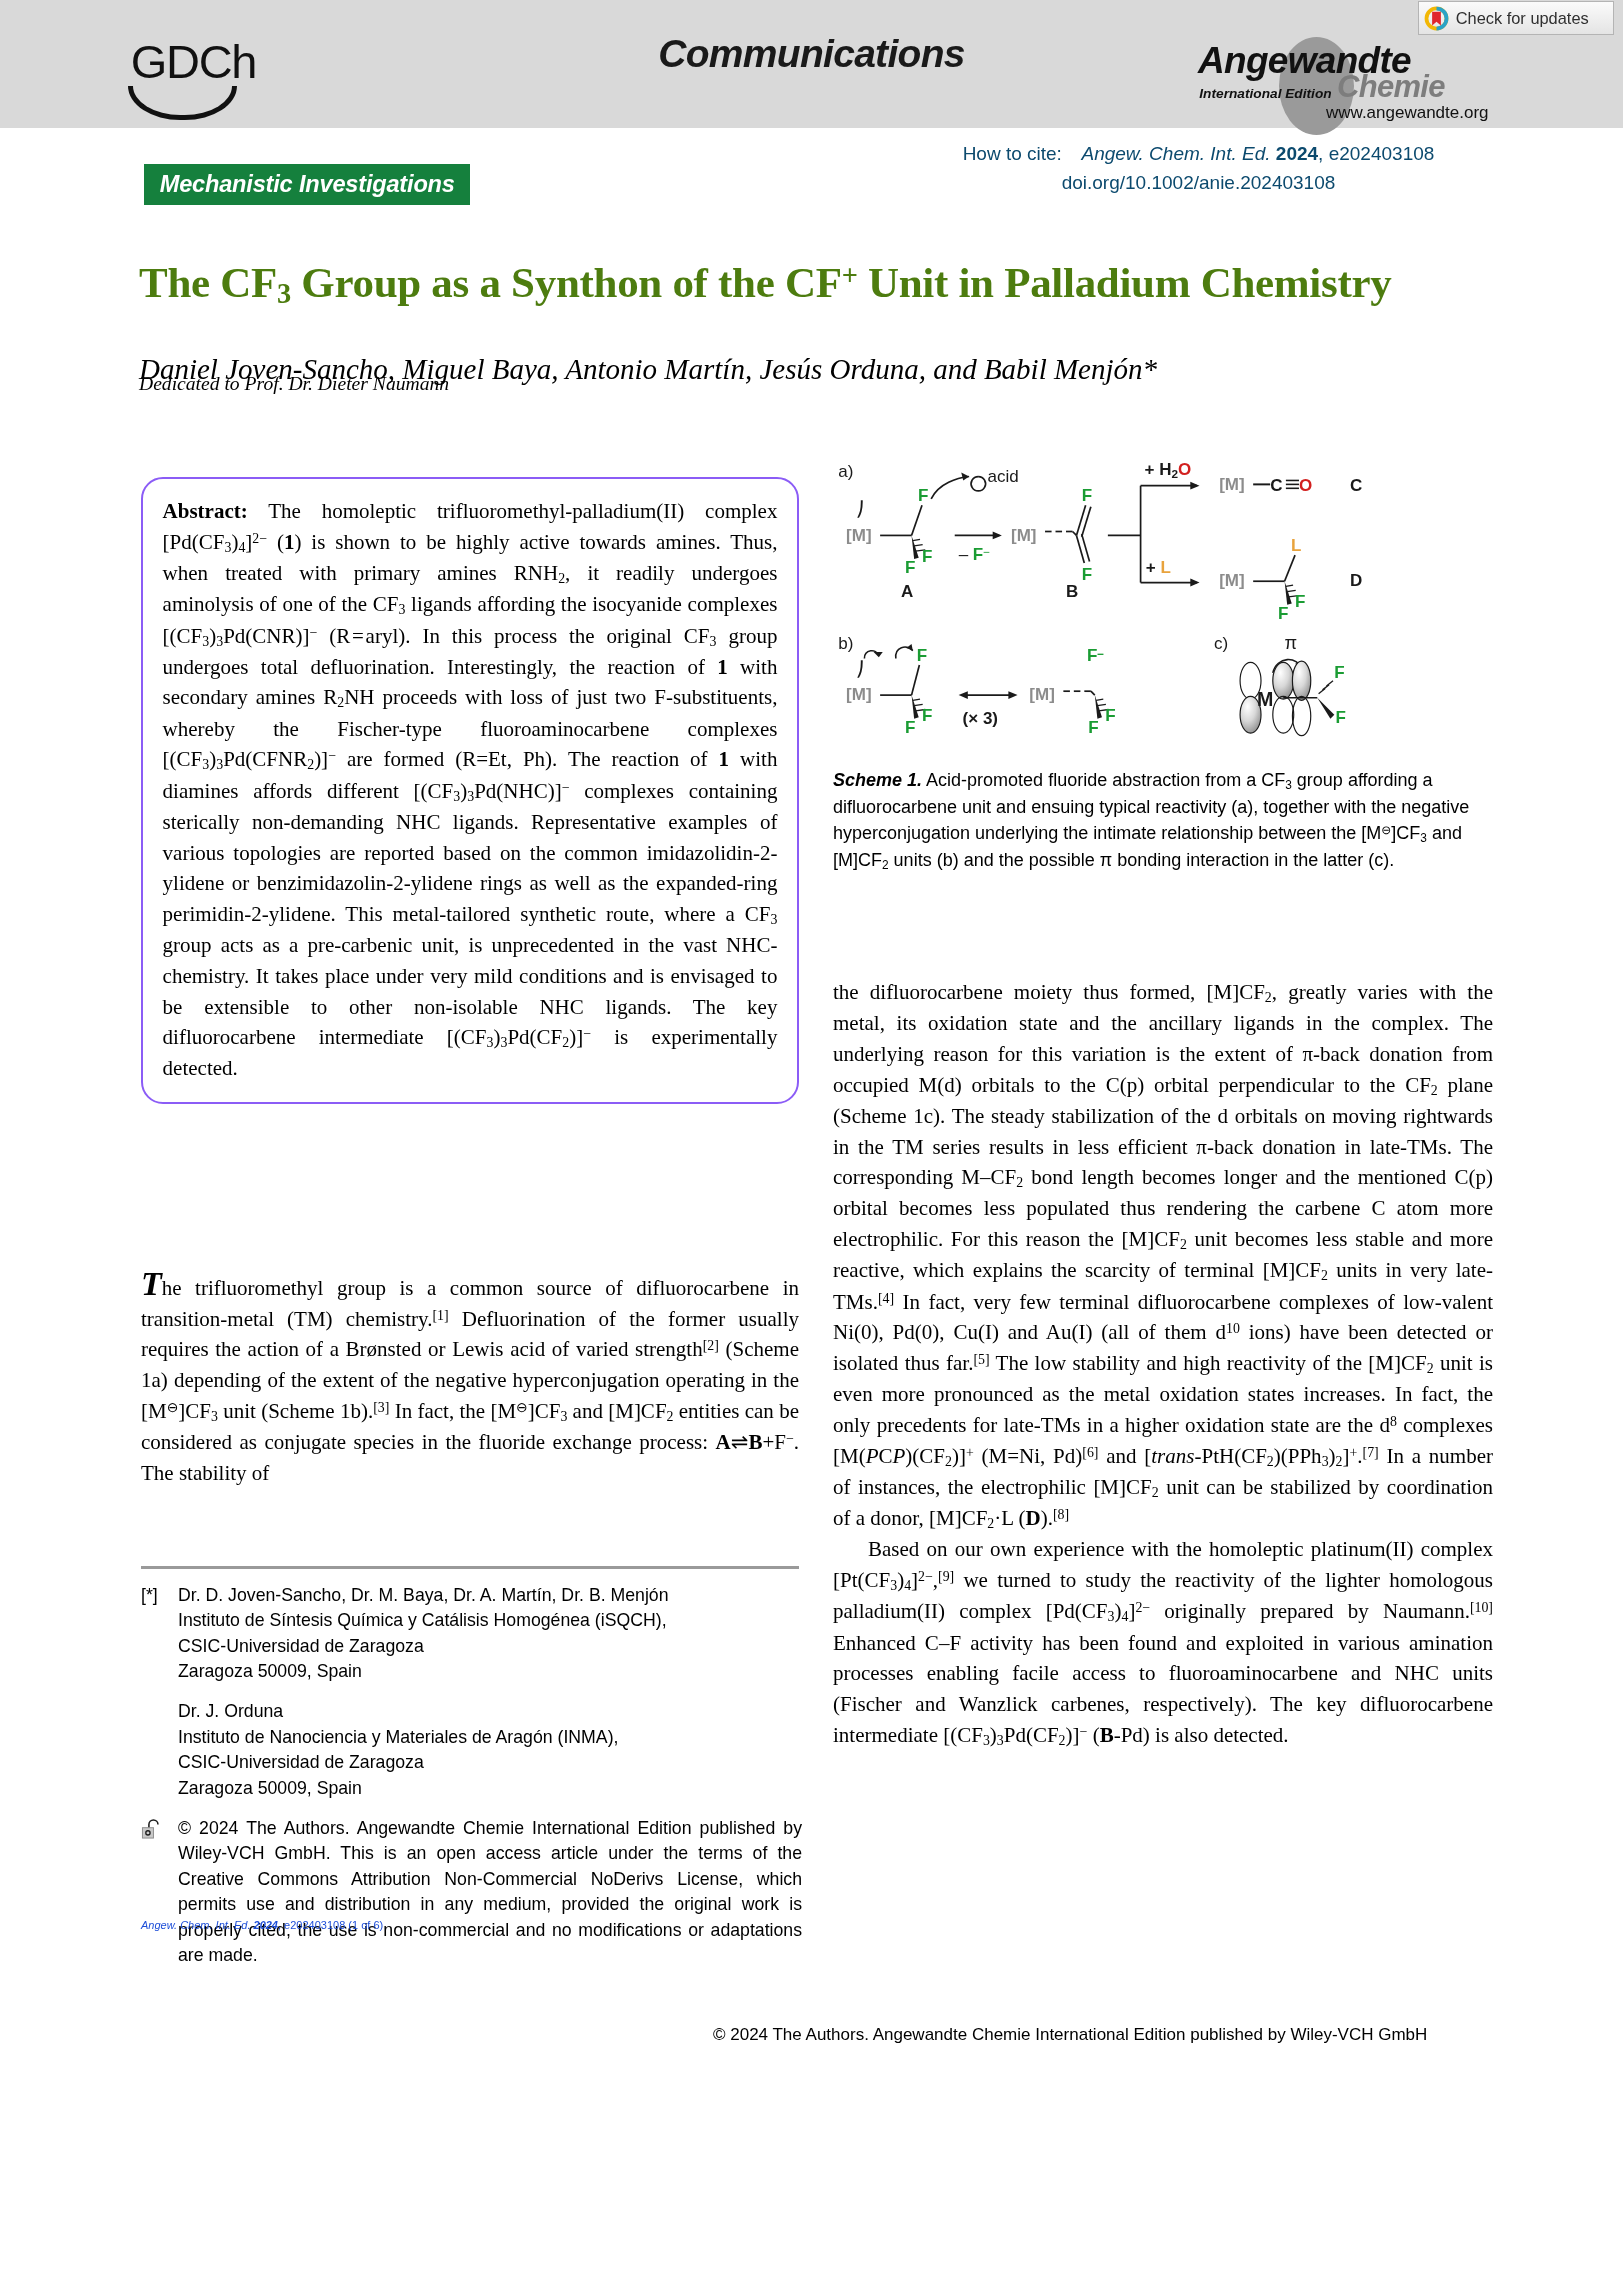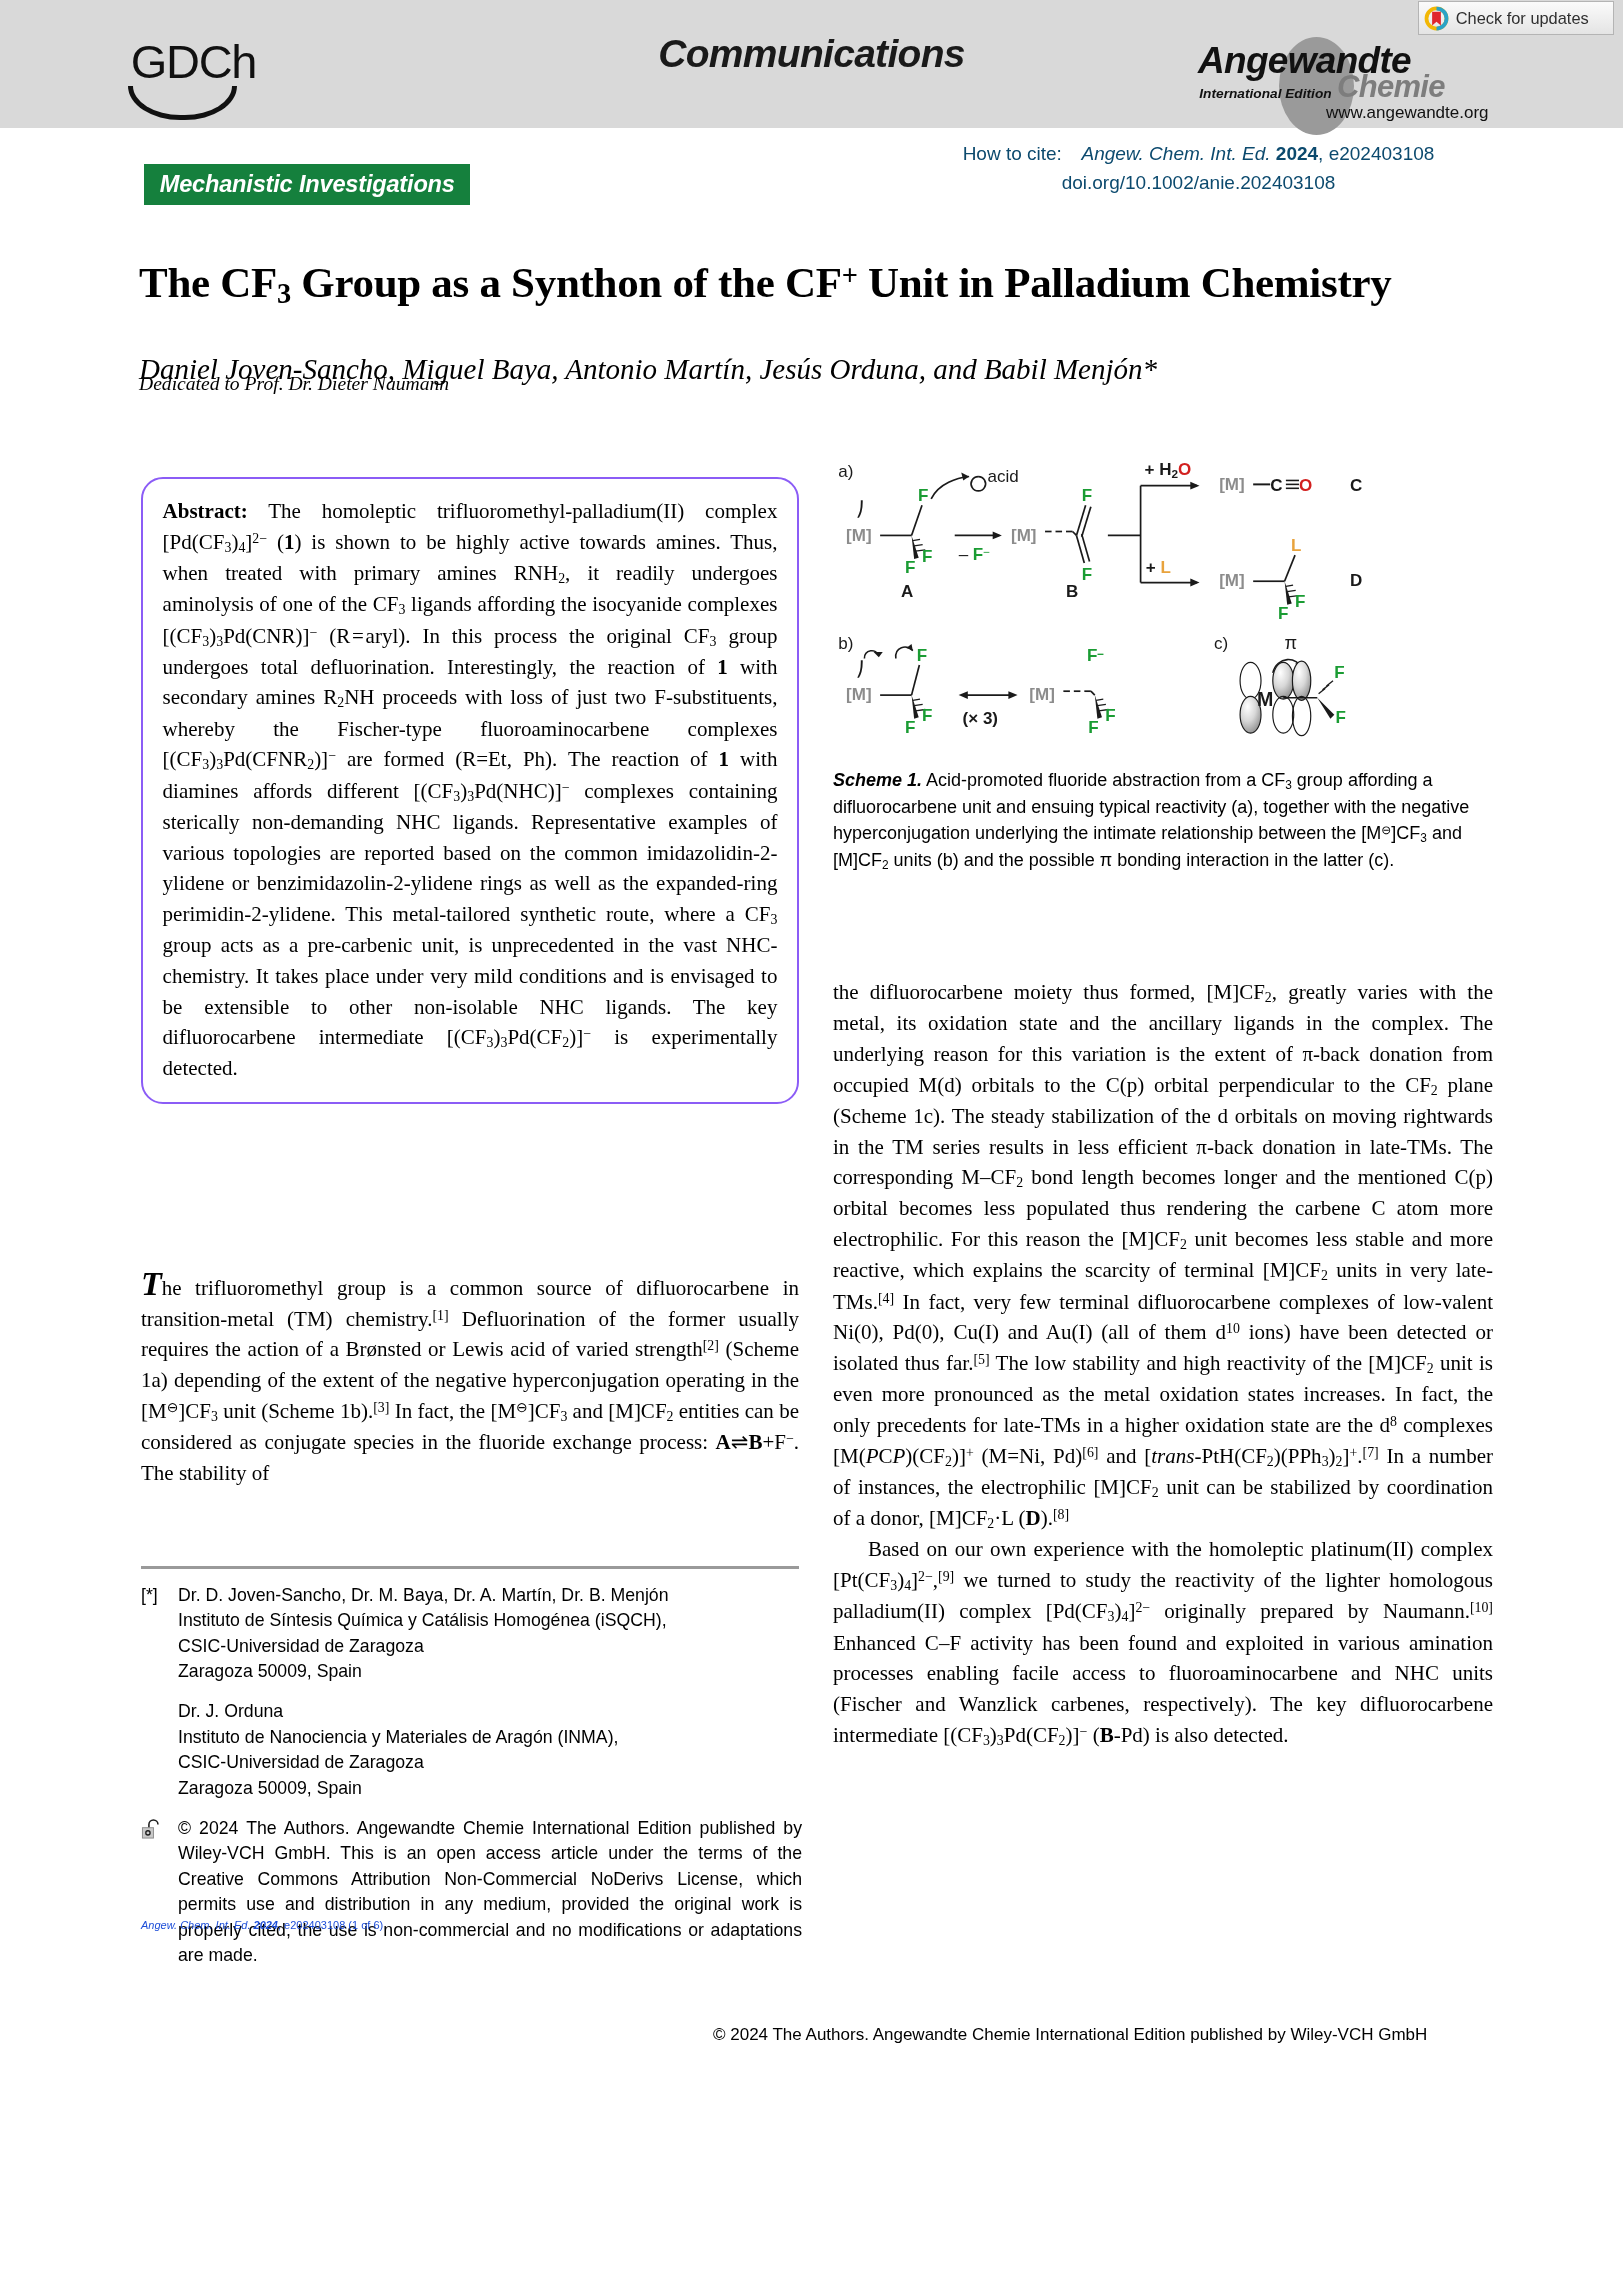--- a/index.html
+++ b/index.html
@@ -156,21 +156,21 @@
 
   
   .paper-title {
     position: absolute;
     left: 139px; top: 230px;
     width: 1355px;
     font-family: "Liberation Serif", serif;
     font-weight: bold;
     font-size: 43px;
     line-height: 1.1;
-    color: #000000;
+    color: #4d7c0f;
     letter-spacing: -0.3px;
   }
   .paper-authors {
     position: absolute;
     left: 139px; top: 308px;
     width: 1355px;
     font-family: "Liberation Serif", serif;
     font-style: italic;
     font-size: 29px;
     color: #000;

